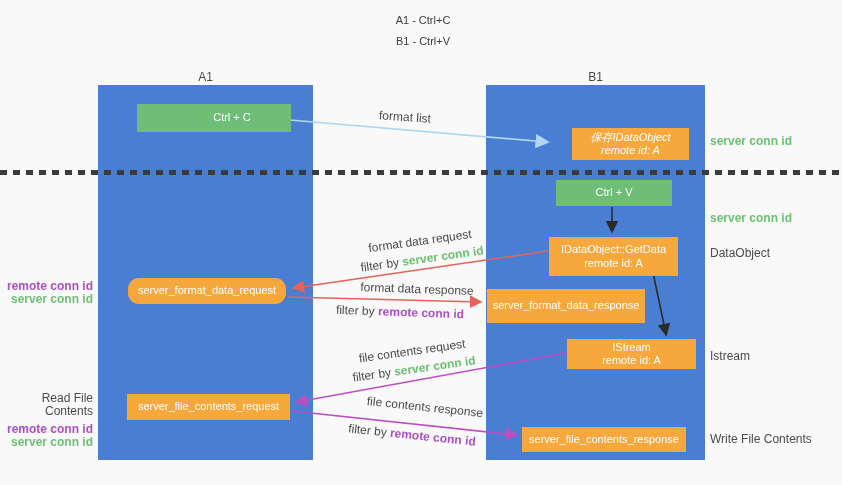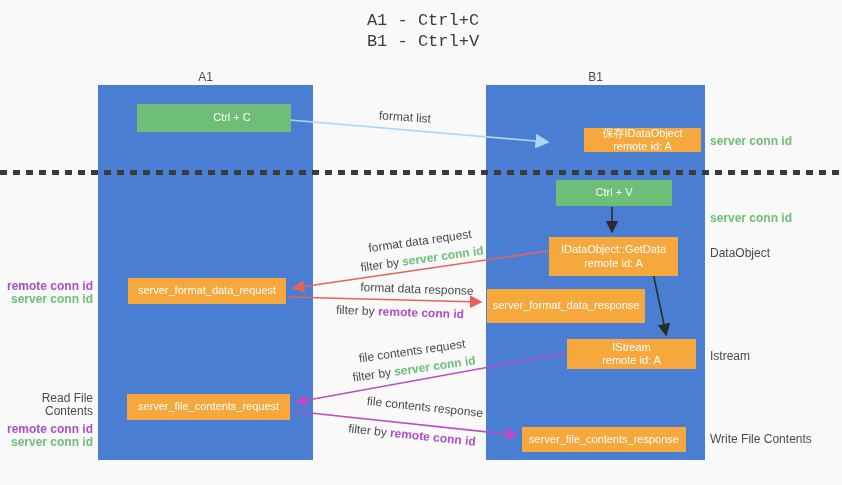--- a/index.html
+++ b/index.html
@@ -1,44 +1,44 @@
 <!DOCTYPE html>
 <html><head>
 <meta charset="utf-8">
 <style>
   html,body{margin:0;padding:0;background:#f9f9f9;}
   #stage{position:relative;width:842px;height:485px;background:#f9f9f9;overflow:hidden;
          font-family:"Liberation Sans",sans-serif;color:#4a4a4a;}
 
   
   .title{position:absolute;left:4px;right:0;top:10px;text-align:center;
-         font-size:17px;line-height:21px;color:#3c3c3c;font-family:Liberation Mono, monospace;}
+         font-size:11px;line-height:21px;color:#3c3c3c;}
 
   
   .col{position:absolute;top:85px;height:375px;background:#4a7ed2;}
   .col-a{left:98px;width:215px;}
   .col-b{left:486px;width:219px;}
   .col-head{position:absolute;top:54px;text-align:center;font-size:12px;line-height:14px;color:#4a4a4a;margin-top:16px;}
   .col-head.a{left:98px;width:215px;}
   .col-head.b{left:486px;width:219px;}
 
   
   .dotline{position:absolute;left:0;top:170px;width:842px;height:5px;
            background:repeating-linear-gradient(90deg,#3b3b3b 0 7px,transparent 7px 13px);}
 
   
   .node{position:absolute;display:flex;flex-direction:column;align-items:center;justify-content:center;
         color:#fff;font-size:11px;line-height:13.5px;text-align:center;z-index:3;}
   .green{background:#6fbe78;}
   .orange{background:#f6a83d;}
   .n-ctrlc{left:137px;top:104px;width:118px;height:28px;padding-left:36px;}
-  .n-save{left:584px;top:128px;width:117px;height:24px;}
+  .n-save{left:572px;top:128px;width:117px;height:32px;font-style:italic;}
   .n-ctrlv{left:556px;top:180px;width:116px;height:26px;justify-content:center;}
   .n-getdata{left:549px;top:237px;width:129px;height:39px;}
-  .n-freq{left:128px;top:278px;width:158px;height:26px;}
+  .n-freq{left:128px;top:278px;width:158px;height:26px;border-radius:11px;}
   .n-fresp{left:487px;top:289px;width:158px;height:34px;}
   .n-istream{left:567px;top:339px;width:129px;height:30px;}
   .n-filereq{left:127px;top:394px;width:163px;height:26px;}
   .n-fileresp{left:522px;top:427px;width:164px;height:25px;}
 
   
   svg.arrows{position:absolute;left:0;top:0;z-index:2;}
   .s-blue{stroke:#aed6f2;stroke-width:1.6;}
   .s-red{stroke:#e8625c;stroke-width:1.6;}
   .s-magenta{stroke:#bb4ec2;stroke-width:1.6;}

